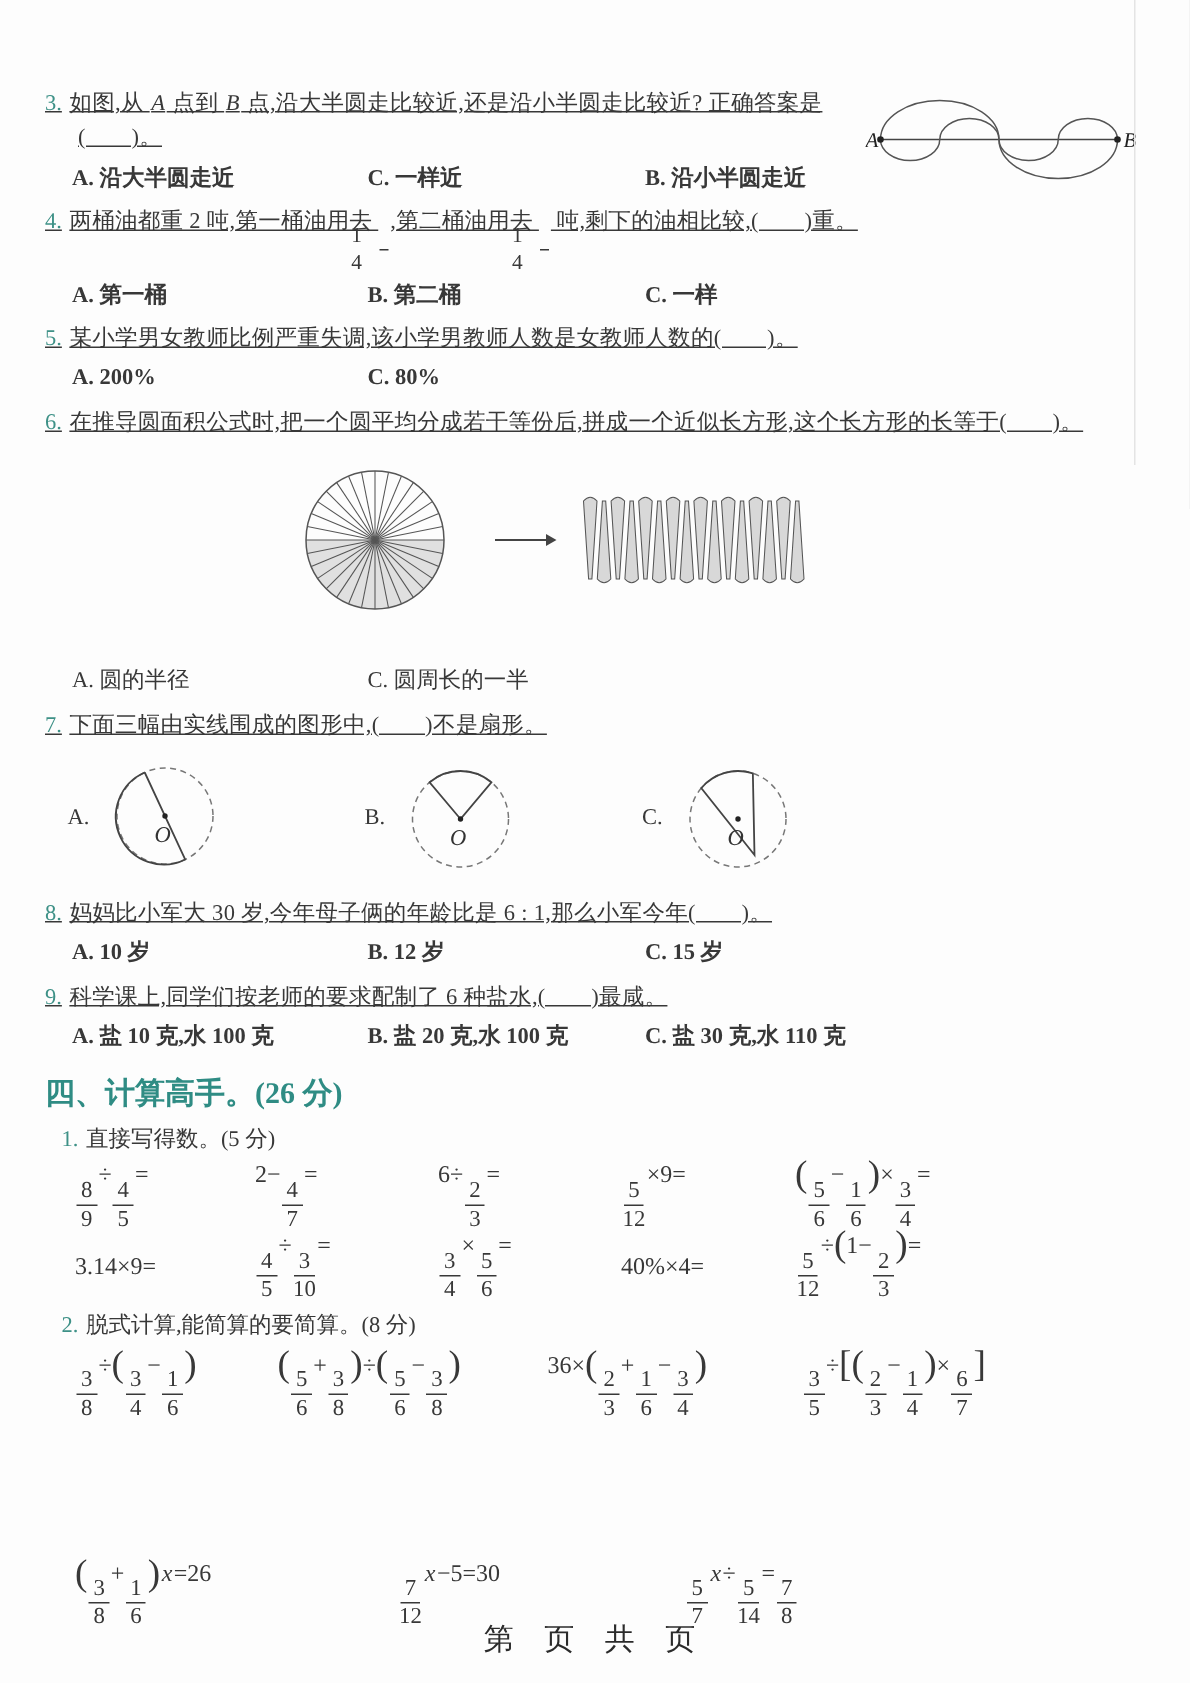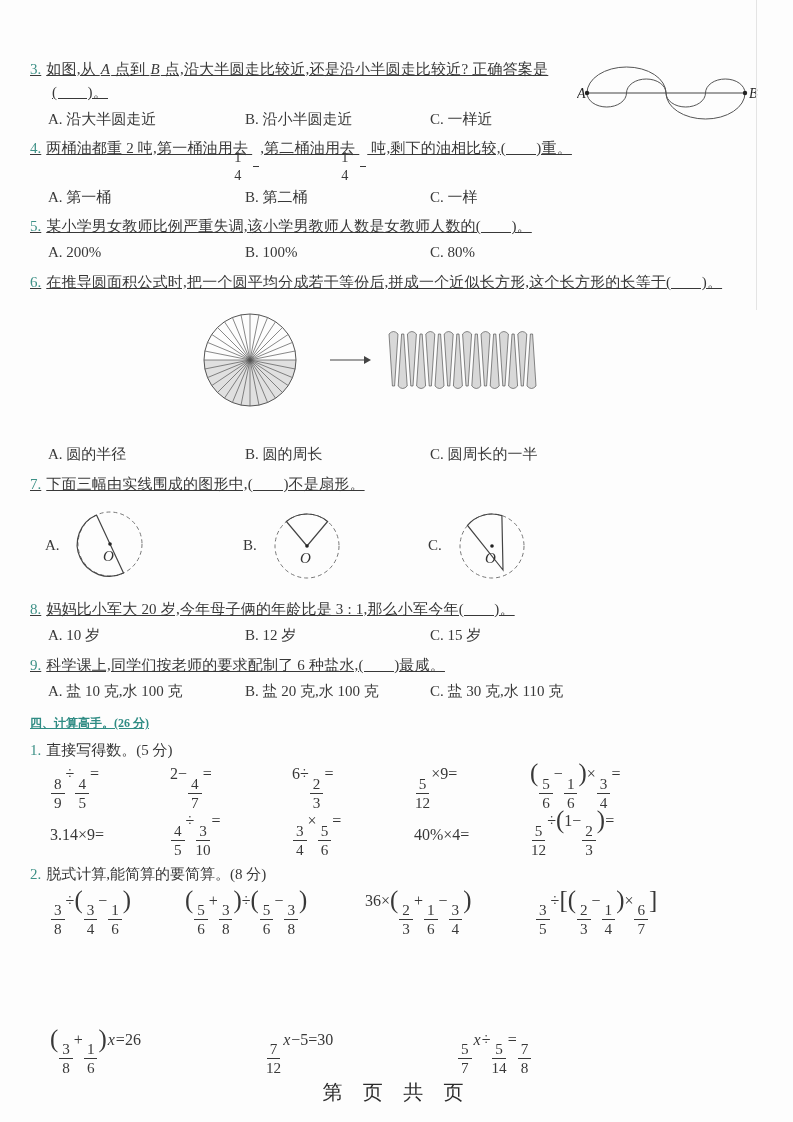--- a/index.html
+++ b/index.html
@@ -14,36 +14,36 @@
     font-size:15px;
   }
   .content{padding:58px 32px 0 30px;}
   .scan-line{position:absolute;right:36px;top:0;height:310px;width:1px;background:#e4e4e4;}
 
   
   .q{margin-bottom:4px;}
   .qline{line-height:1.55;text-indent:-22px;padding-left:22px;text-decoration:underline;}
   .qnum{color:#3e9187;font-weight:500;margin-right:5px;}
   .qtext{letter-spacing:.2px;}
-  .opts{display:grid;grid-template-columns:197px 185px 1fr;padding-left:18px;line-height:1.9;}
+  .opts{display:grid;grid-template-columns:197px 185px 1fr;padding-left:18px;line-height:1.9;font-weight:bold;}
   .opt{white-space:nowrap;}
 
   
   .wave-fig{float:right;margin:2px 2px 4px 10px;}
 
   
   .frac{display:inline-flex;flex-direction:column;align-items:center;vertical-align:-0.62em;line-height:1.05;margin:0 1px;font-size:0.95em;}
   .frac .fn{padding:0 3px 1px;border-bottom:1px solid currentColor;}
   .frac .fd{padding-top:1px;}
   .brk{font-size:1.55em;font-weight:300;line-height:0;vertical-align:-0.1em;}
   .var{font-style:italic;padding:0 1px;}
 
   
-  .sec-title{color:#2f8c84;font-weight:bold;font-size:12px;margin:10px 0 6px;text-decoration:underline;}
-  .sub-title{margin:4px 0 2px;line-height:1.6;}
+  .sec-title{color:#2f8c84;font-weight:bold;font-size:20px;margin:10px 0 6px;}
+  .sub-title{margin:4px 11px 2px;line-height:1.6;}
   .sub-num{color:#3e9187;font-weight:500;margin-right:5px;}
   .mrow1{display:grid;grid-template-columns:120px 122px 122px 116px 1fr;padding-left:20px;align-items:center;min-height:47px;font-size:16px;}
   .mrow2{display:grid;grid-template-columns:135px 180px 170px 1fr;padding-left:20px;align-items:center;min-height:52px;font-size:16px;}
   .mrow3{display:grid;grid-template-columns:215px 192px 1fr;padding-left:20px;align-items:center;min-height:50px;font-size:16px;}
   .blank-answers{height:88px;}
 
   
   .circle-fig-row{display:flex;align-items:center;margin:6px 0 2px 160px;}
   .arrow-svg{margin:0 14px 0 18px;}
   .fig-caption-row{display:grid;grid-template-columns:197px 185px 1fr;padding-left:18px;line-height:1.9;margin-top:20px;}
@@ -72,22 +72,22 @@
         <circle cx="10" cy="33" r="2.2" fill="#222"></circle>
         <circle cx="168" cy="33" r="2.2" fill="#222"></circle>
         <text x="0" y="38" font-size="14" font-style="italic" fill="#222">A</text>
         <text x="172" y="38" font-size="14" font-style="italic" fill="#222">B</text>
       </svg>
       <div class="qline">
         <span class="qnum">3.</span><span class="qtext mtext">如图,从 <i class="var">A</i> 点到 <i class="var">B</i> 点,沿大半圆走比较近,还是沿小半圆走比较近? 正确答案是(　　)。</span>
       </div>
       <div class="opts">
         <span class="opt">A. 沿大半圆走近</span>
+        <span class="opt">C. 一样近</span>
         <span class="opt">B. 沿小半圆走近</span>
-        <span class="opt">C. 一样近</span>
       </div>
     </div>
 
     <div class="q">
       <div class="qline">
         <span class="qnum">4.</span><span class="qtext mtext">两桶油都重 2 吨,第一桶油用去 <span class="frac">
               <span class="fn">1</span>
               <span class="fd">4</span>
             </span>,第二桶油用去 <span class="frac">
               <span class="fn">1</span>
@@ -100,21 +100,20 @@
         <span class="opt">C. 一样</span>
       </div>
     </div>
 
     <div class="q">
       <div class="qline">
         <span class="qnum">5.</span><span class="qtext">某小学男女教师比例严重失调,该小学男教师人数是女教师人数的(　　)。</span>
       </div>
       <div class="opts">
         <span class="opt">A. 200%</span>
-        <span class="opt">B. 100%</span>
         <span class="opt">C. 80%</span>
       </div>
     </div>
 
     <div class="q">
       <div class="qline">
         <span class="qnum">6.</span><span class="qtext">在推导圆面积公式时,把一个圆平均分成若干等份后,拼成一个近似长方形,这个长方形的长等于(　　)。</span>
       </div>
       <div class="circle-fig-row">
         <svg width="120" height="120" viewBox="0 0 120 120">
@@ -159,21 +158,20 @@
               <path d="M107.6,6 L109.79999999999998,6 L113.19999999999999,58 Q108.69999999999999,63 104.19999999999999,58 Z" fill="#d8d8d8" stroke="#555" stroke-width="0.7"></path>
               <path d="M113.39999999999999,6 Q117.89999999999999,1 122.39999999999999,6 L118.99999999999999,58 L116.8,58 Z" fill="#d8d8d8" stroke="#555" stroke-width="0.7"></path>
               <path d="M126,6 L128.2,6 L131.6,58 Q127.1,63 122.6,58 Z" fill="#d8d8d8" stroke="#555" stroke-width="0.7"></path>
               <path d="M131.79999999999998,6 Q136.29999999999998,1 140.79999999999998,6 L137.39999999999998,58 L135.2,58 Z" fill="#d8d8d8" stroke="#555" stroke-width="0.7"></path>
               <path d="M144.4,6 L146.6,6 L150,58 Q145.5,63 141,58 Z" fill="#d8d8d8" stroke="#555" stroke-width="0.7"></path>
             </g>
         </svg>
       </div>
       <div class="fig-caption-row">
         <span class="opt">A. 圆的半径</span>
-        <span class="opt">B. 圆的周长</span>
         <span class="opt">C. 圆周长的一半</span>
       </div>
     </div>
 
     <div class="q">
       <div class="qline">
         <span class="qnum">7.</span><span class="qtext">下面三幅由实线围成的图形中,(　　)不是扇形。</span>
       </div>
       <div class="sector-row">
         <div class="sector-item">
@@ -201,21 +199,21 @@
             <path d="M59,70 L23.5,25.4 A32,32 0 0 1 57.9,15.6 Z" fill="none" stroke="#444" stroke-width="1.2"></path>
             <circle cx="48" cy="46" r="1.8" fill="#222"></circle>
             <text x="41" y="63" font-size="15" font-style="italic" fill="#333">O</text>
           </svg>
         </div>
       </div>
     </div>
 
     <div class="q">
       <div class="qline">
-        <span class="qnum">8.</span><span class="qtext">妈妈比小军大 20 岁,今年母子俩的年龄比是 3 : 1,那么小军今年(　　)。</span>
+        <span class="qnum">8.</span><span class="qtext">妈妈比小军大 30 岁,今年母子俩的年龄比是 6 : 1,那么小军今年(　　)。</span>
       </div>
       <div class="opts">
         <span class="opt">A. 10 岁</span>
         <span class="opt">B. 12 岁</span>
         <span class="opt">C. 15 岁</span>
       </div>
     </div>
 
     <div class="q">
       <div class="qline">

